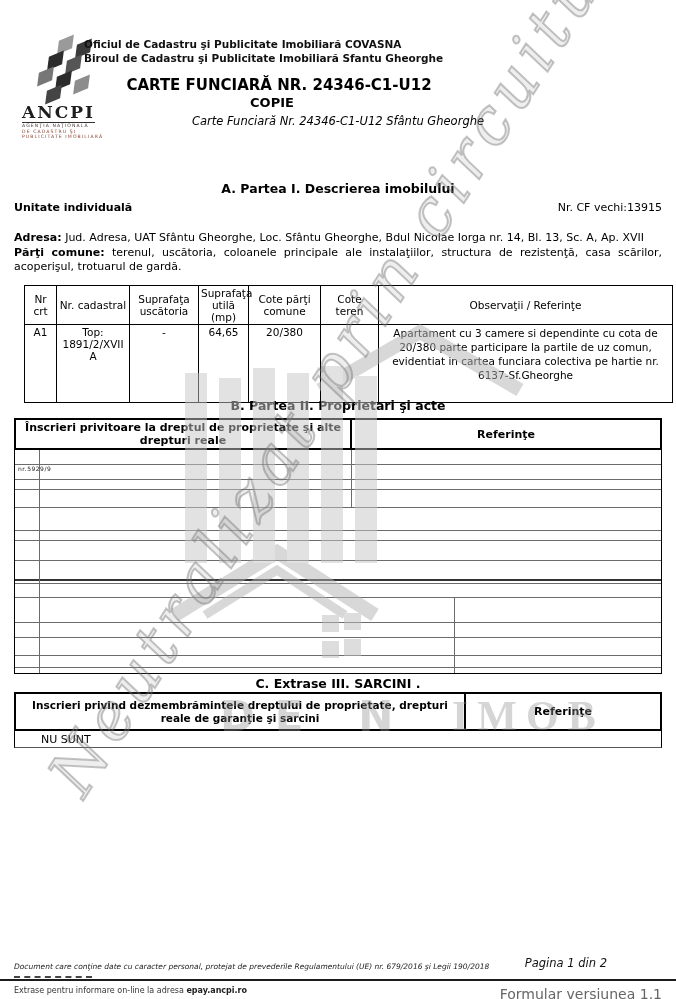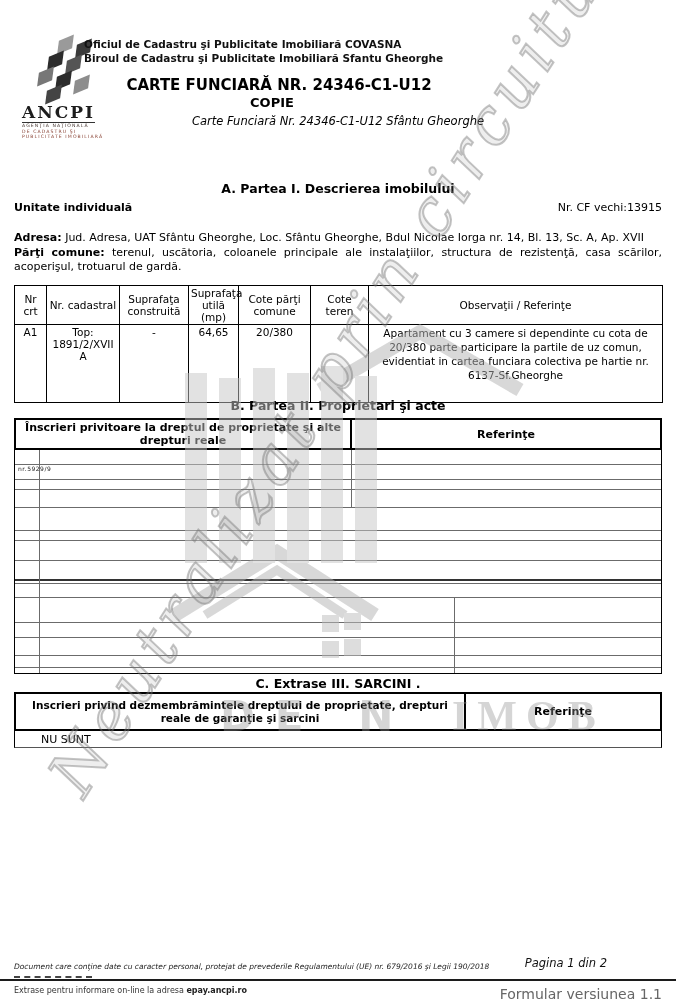--- a/index.html
+++ b/index.html
@@ -19,21 +19,21 @@
   .doc-sub{position:absolute;left:0;top:114px;width:676px;text-align:center;font-size:11.5px;font-style:italic;}
   
   .sec-a-h{position:absolute;left:0;top:181px;width:676px;text-align:center;font-size:12.5px;font-weight:bold;}
   .sec-b-h{position:absolute;left:0;top:398px;width:676px;text-align:center;font-size:12.5px;font-weight:bold;}
   .sec-c-h{position:absolute;left:0;top:676px;width:676px;text-align:center;font-size:12.5px;font-weight:bold;}
   .unit{position:absolute;left:14px;top:201px;font-size:11px;font-weight:bold;}
   .cfold{position:absolute;right:14px;top:201px;font-size:11px;}
   .addr{position:absolute;left:14px;top:231px;width:648px;font-size:11px;line-height:14.6px;text-align:justify;}
   .addr b{font-weight:bold;}
   
-  table.ta{position:absolute;left:14px;top:285px;width:648px;border-collapse:collapse;table-layout:fixed;}
+  table.ta{position:absolute;left:24px;top:285px;width:648px;border-collapse:collapse;table-layout:fixed;}
   table.ta th,table.ta td{border:1.4px solid #000;font-weight:normal;padding:1px 2px;}
   table.ta th{font-size:10.5px;text-align:center;vertical-align:middle;height:28px;line-height:12px;}
   table.ta td{font-size:10.5px;text-align:center;vertical-align:top;height:75px;}
   td.obs{font-size:10px;text-align:justify;line-height:14px;padding:1px 4px;}
   
   .btable{position:absolute;left:14px;top:418px;width:648px;}
   .bhead{display:flex;border:2px solid #000;height:28px;}
   .bhead .c1{width:334px;border-right:2px solid #000;display:flex;align-items:center;justify-content:center;
              font-size:11px;font-weight:bold;text-align:center;}
   .bhead .c2{flex:1;display:flex;align-items:center;justify-content:center;font-size:11px;font-weight:bold;}
@@ -121,21 +121,21 @@
           <col style="width:69px">
           <col style="width:50px">
         <col style="width:72px">
           <col style="width:58px">
           <col style="width:294px">
       </colgroup>
       <tbody>
           <tr>
         <th>Nr crt</th>
         <th>Nr. cadastral</th>
-        <th>Suprafaţa construită</th>
+        <th>Suprafaţa uscătoria</th>
         <th>Suprafaţa utilă (mp)</th>
         <th>Cote părţi comune</th>
         <th>Cote teren</th>
         <th>Observaţii / Referinţe</th>
       </tr>
       <tr>
         <td>A1</td>
         <td>Top: 1891/2/XVII A</td>
         <td>-</td>
         <td>64,65</td>

